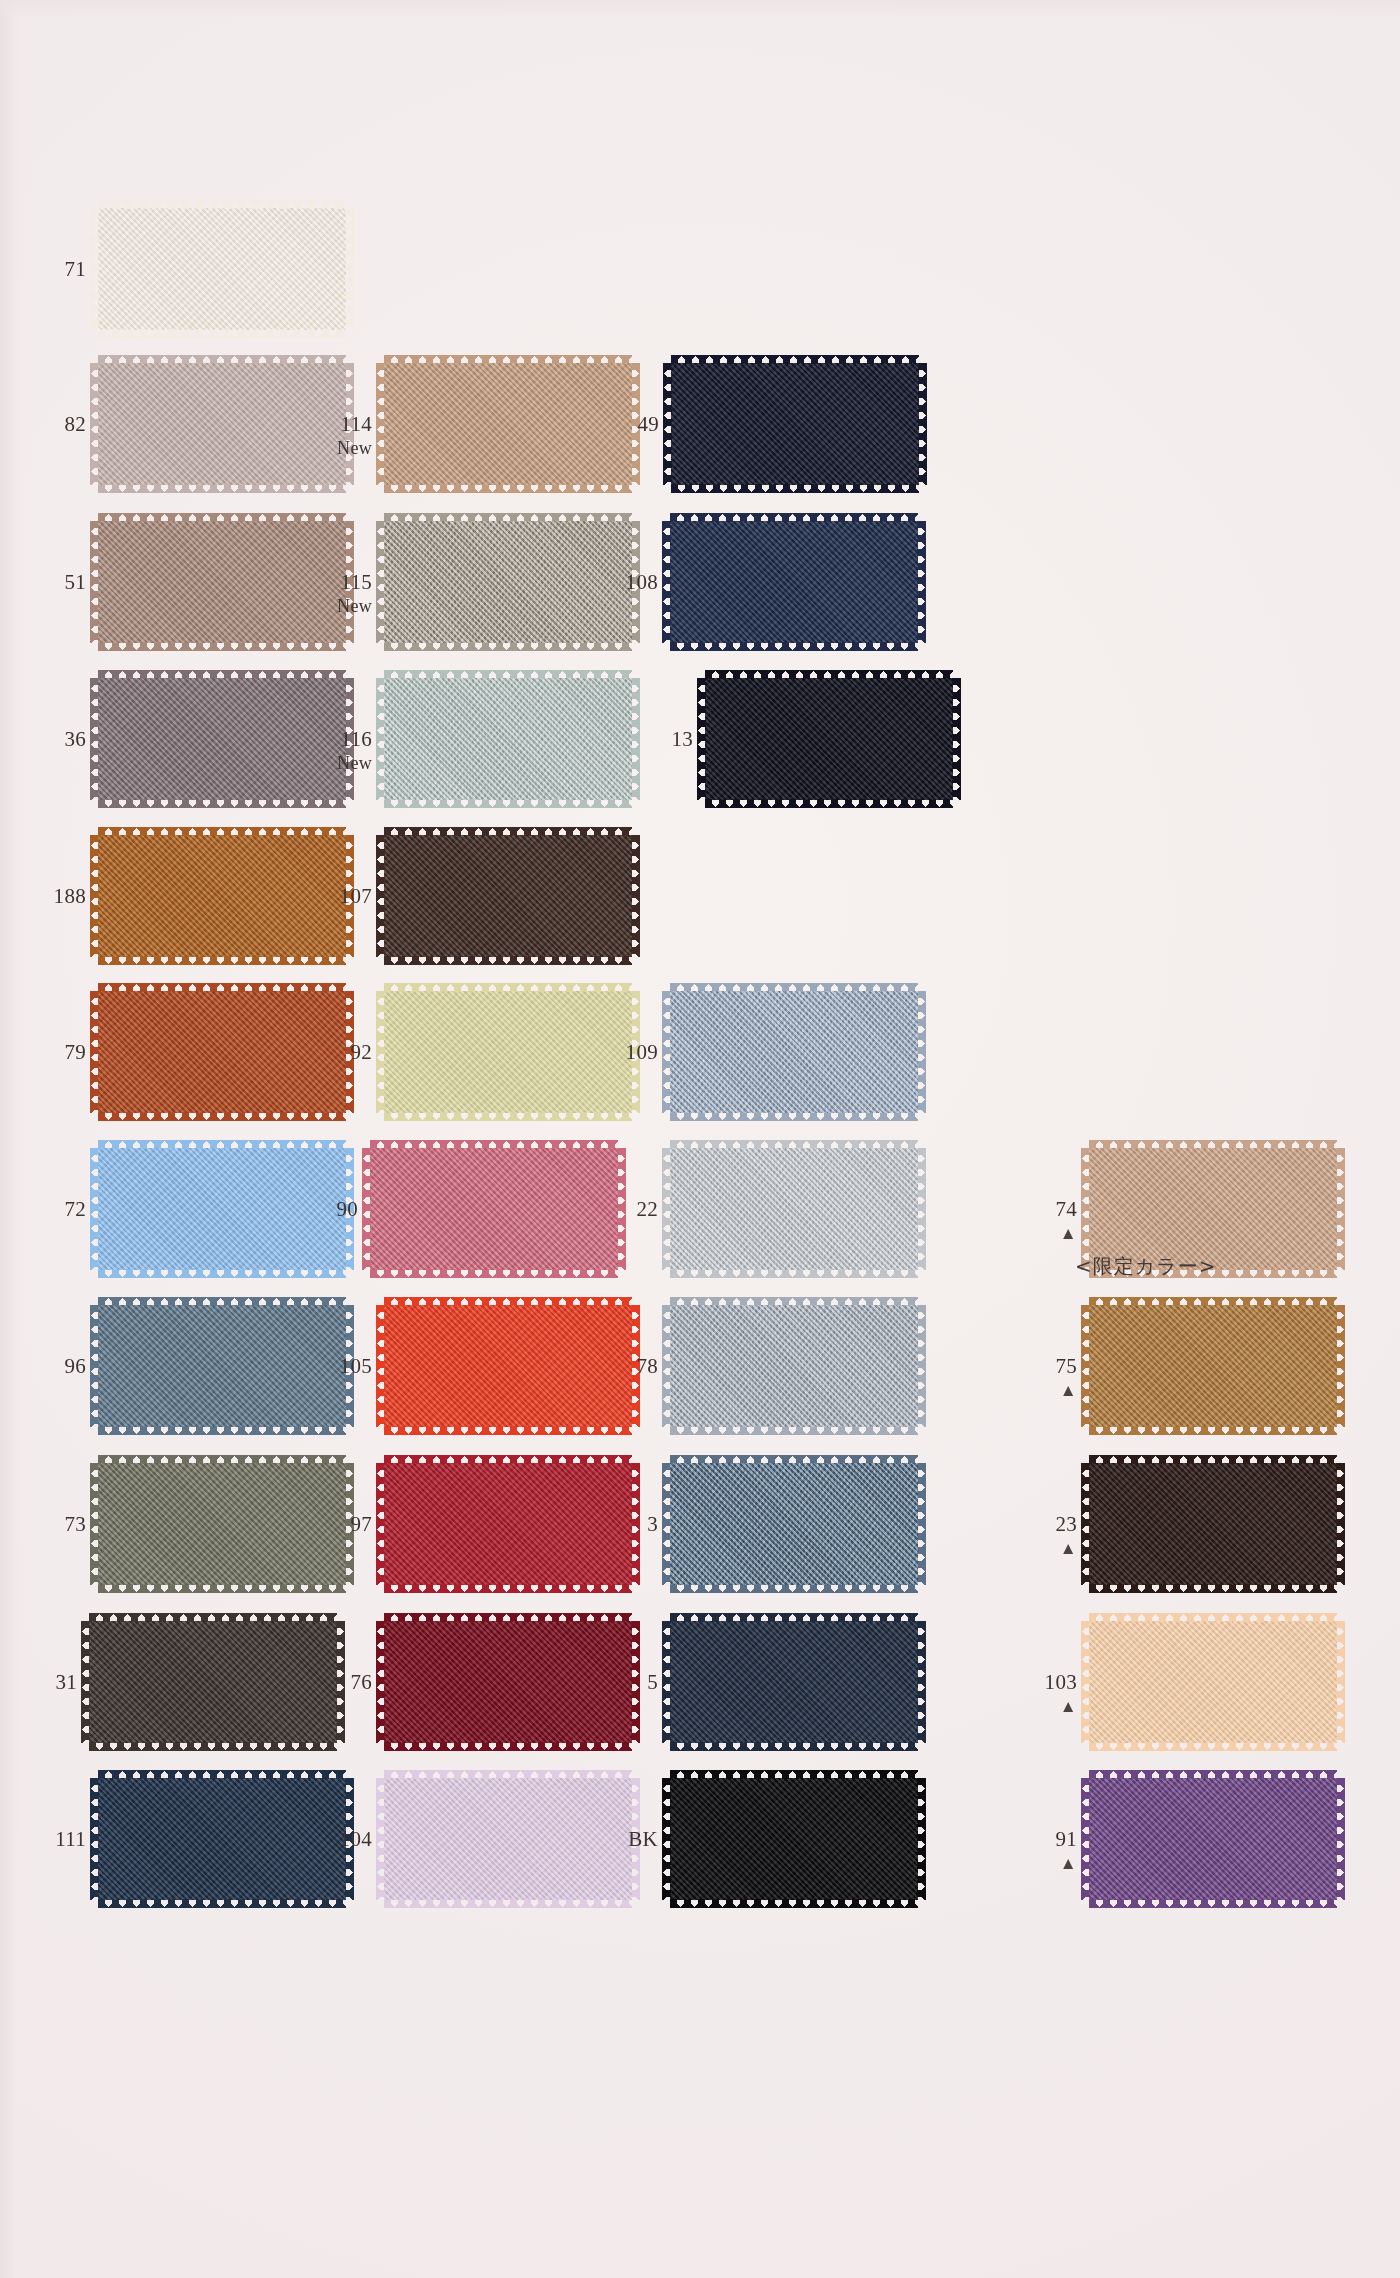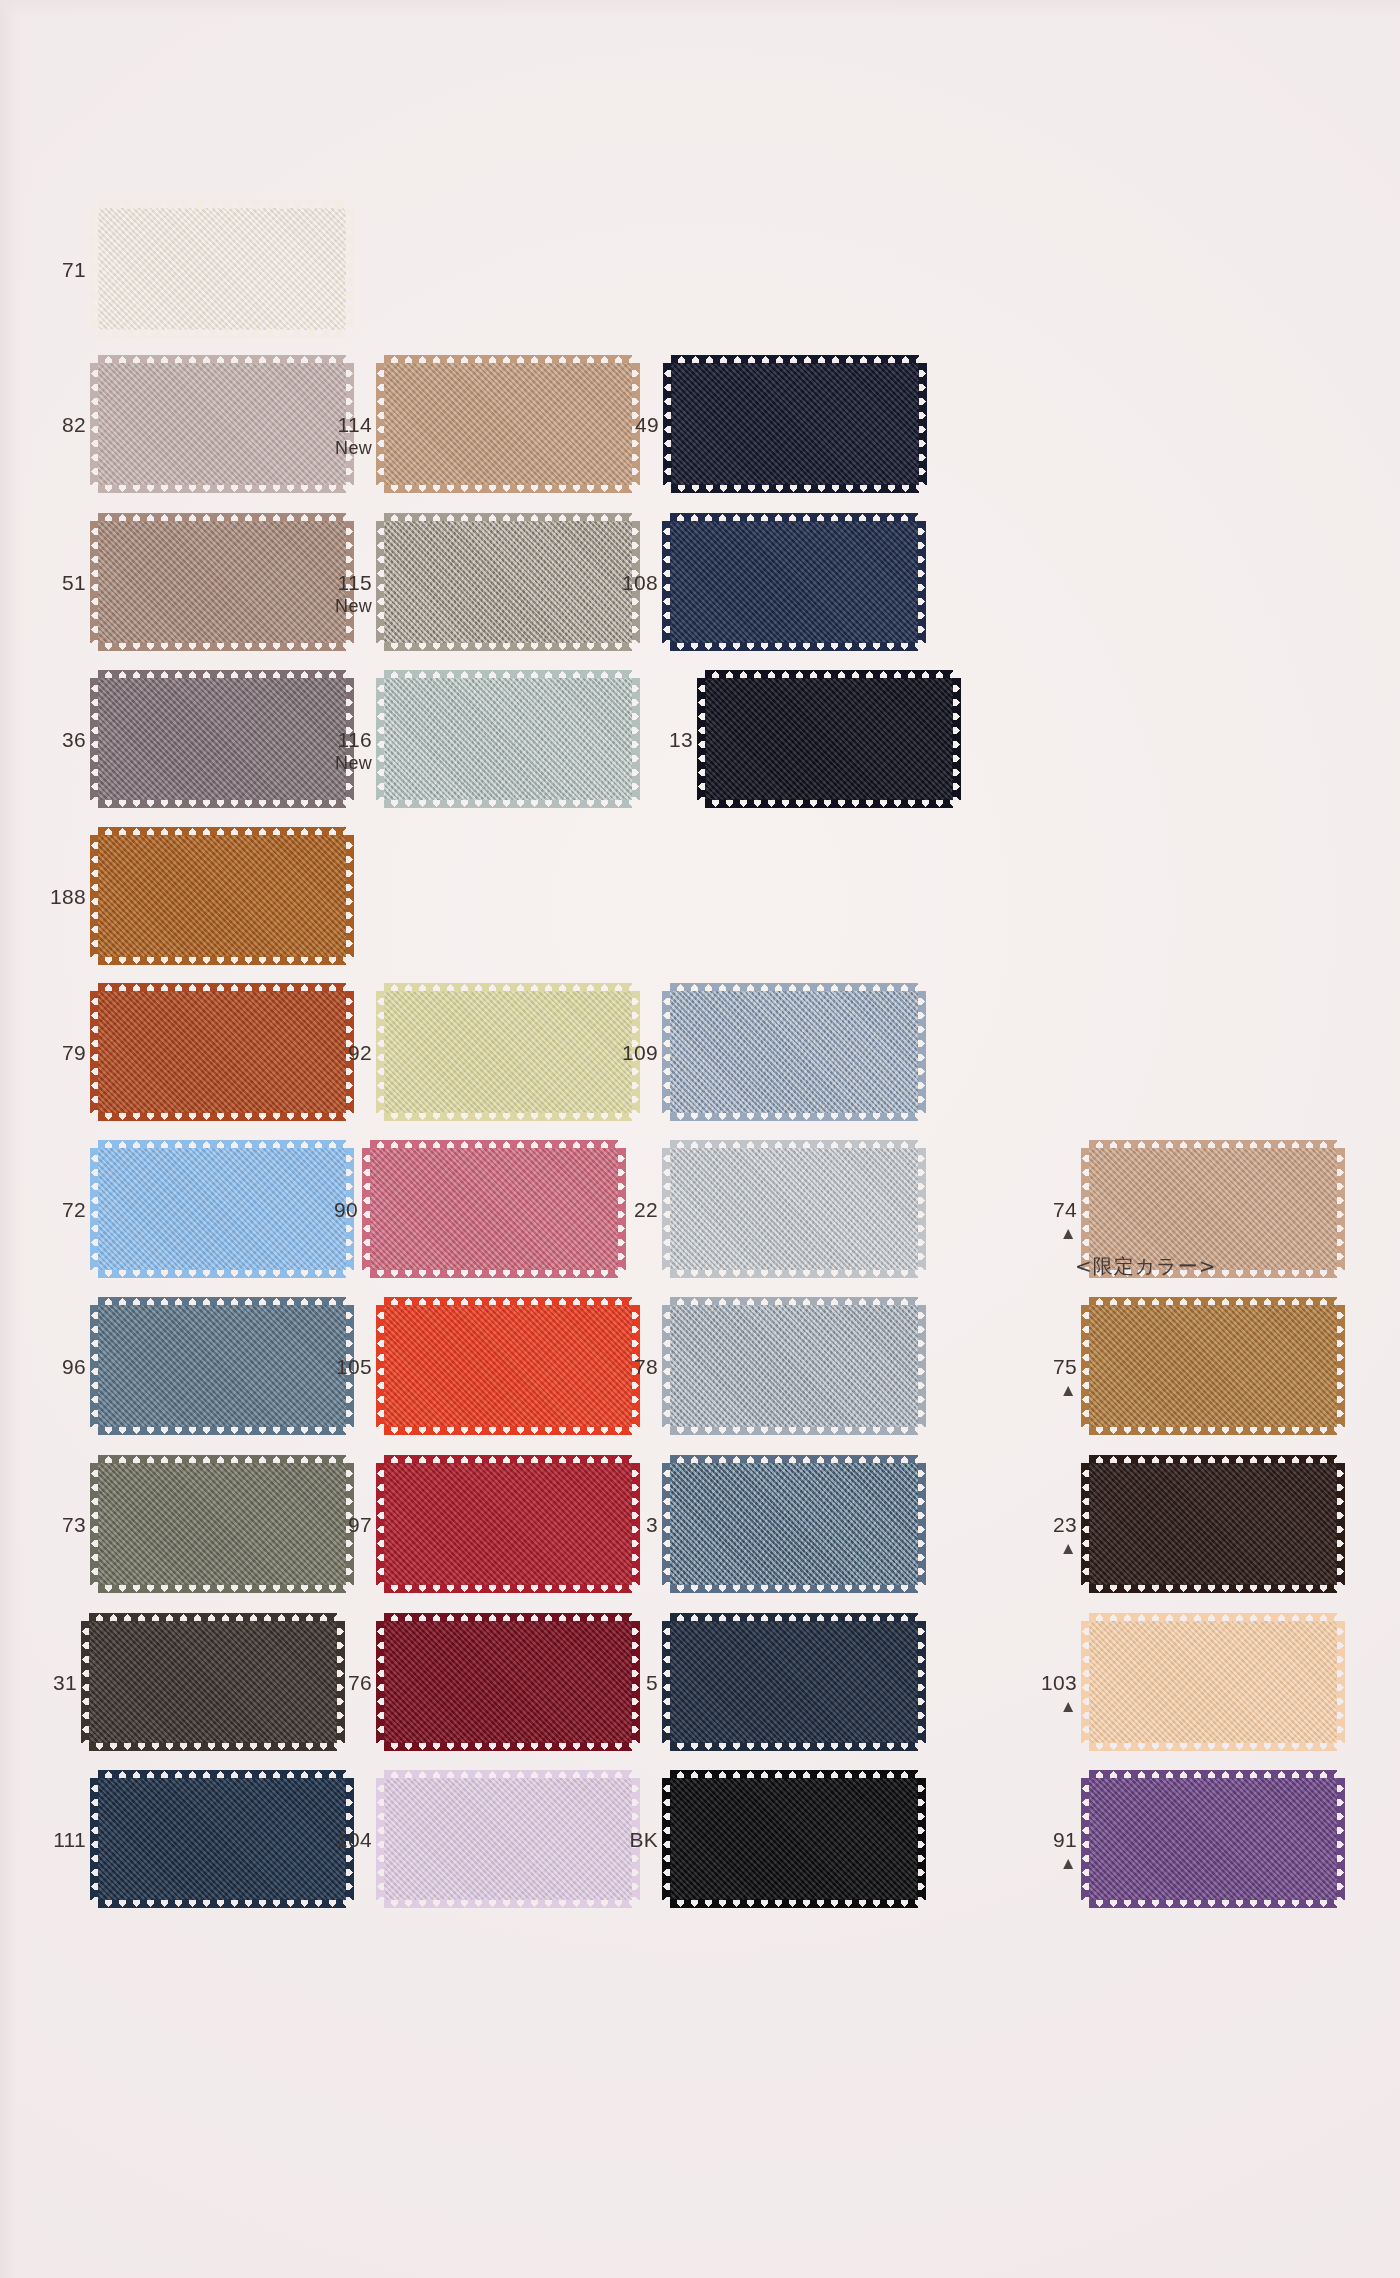--- a/index.html
+++ b/index.html
@@ -24,21 +24,21 @@
     position:absolute; left:0; top:0; width:26px; height:100%;
     background:linear-gradient(90deg,#e9e0e2 0%, #f2eaea 60%, rgba(244,237,236,0) 100%);
     pointer-events:none;
   }
   #paper-edge-top {
     position:absolute; left:0; top:0; width:100%; height:18px;
     background:linear-gradient(180deg,#ece4e5 0%, rgba(244,237,236,0) 100%);
     pointer-events:none;
   }
 
-  #sheet { position:absolute; inset:0; }
+  #sheet { position:absolute; inset:0;font-family:Liberation Serif, serif; }
 
   .row {
     position:absolute;
     left:0; width:1400px;
     height:160px;
   }
 
   .cell {
     position:absolute;
     top:0;
@@ -344,20 +344,33 @@
         </div>
         <div class="swatch" style="width: 248px; height: 122px;">
           <div class="cloth" style="background-color: rgb(168, 95, 37);"></div>
           <div class="pink-top" style="background-color: rgb(168, 95, 37);"></div>
           <div class="pink-bot" style="background-color: rgb(168, 95, 37);"></div>
           <div class="pink-left" style="background-color: rgb(168, 95, 37);"></div>
           <div class="pink-right" style="background-color: rgb(168, 95, 37);"></div>
           <div class="tex"></div>
         </div>
       </div>
+      <div class="cell" style="left: 310px; width: 338px;">
+        <div class="label">
+          <span class="code">107</span>
+        </div>
+        <div class="swatch" style="width: 248px; height: 122px;">
+          <div class="cloth" style="background-color: rgb(61, 42, 36);"></div>
+          <div class="pink-top" style="background-color: rgb(61, 42, 36);"></div>
+          <div class="pink-bot" style="background-color: rgb(61, 42, 36);"></div>
+          <div class="pink-left" style="background-color: rgb(61, 42, 36);"></div>
+          <div class="pink-right" style="background-color: rgb(61, 42, 36);"></div>
+          <div class="tex"></div>
+        </div>
+      </div>
     </div>
     <div class="row" style="top: 983px;">
       <div class="cell" style="left: 24px; width: 338px;">
         <div class="label">
           <span class="code">79</span>
         </div>
         <div class="swatch" style="width: 248px; height: 122px;">
           <div class="cloth" style="background-color: rgb(171, 71, 34);"></div>
           <div class="pink-top" style="background-color: rgb(171, 71, 34);"></div>
           <div class="pink-bot" style="background-color: rgb(171, 71, 34);"></div>

